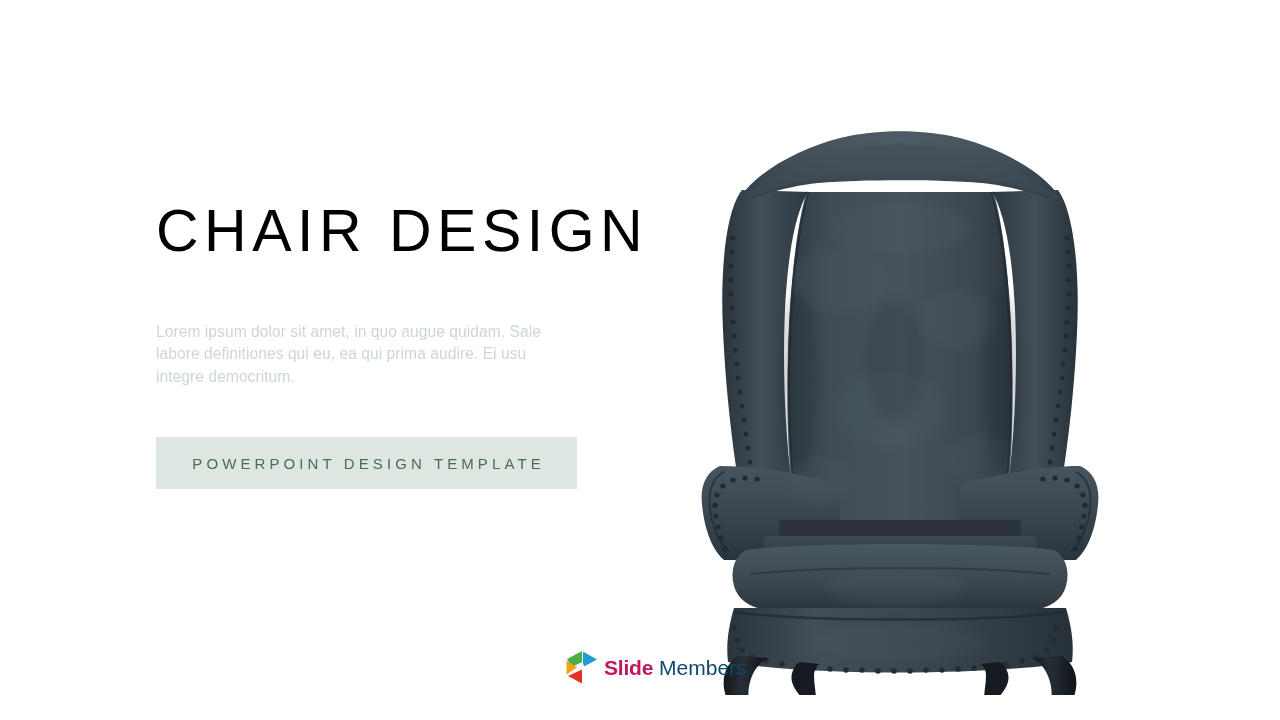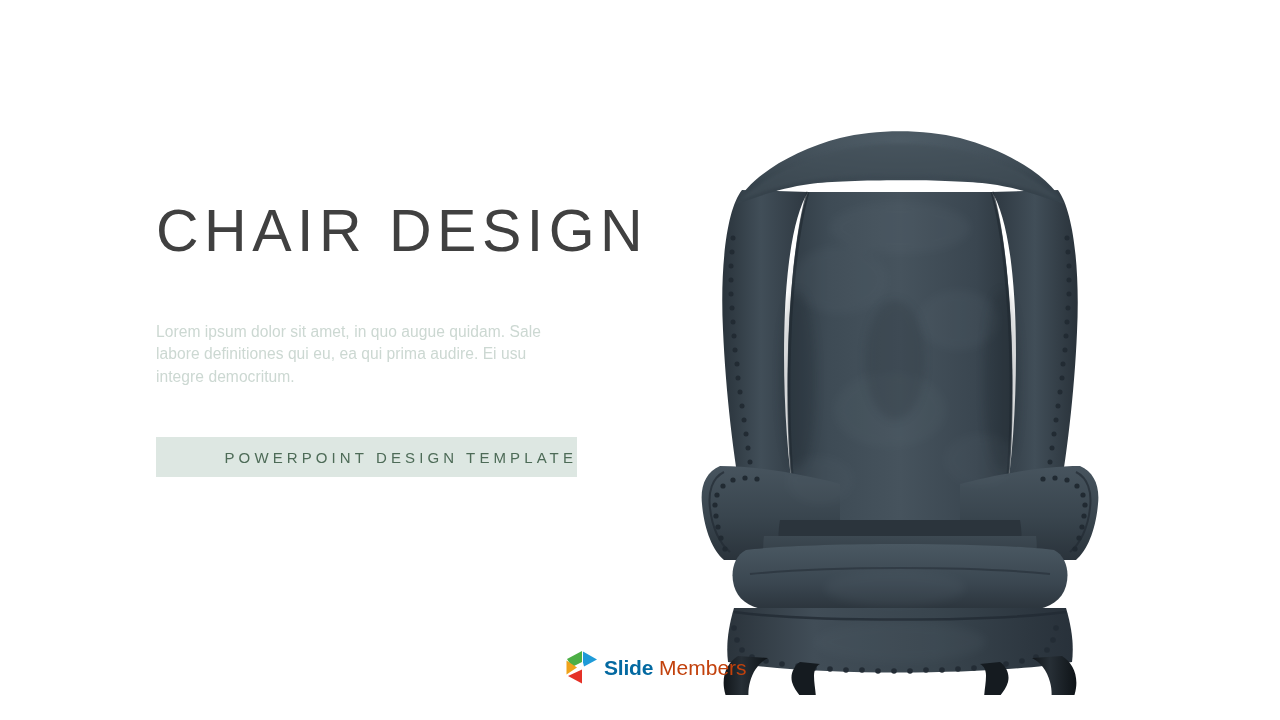--- a/index.html
+++ b/index.html
@@ -26,46 +26,46 @@
     width: 421px;
   }
 
   .slide-title {
     margin: 0;
     font-family: "Liberation Sans", sans-serif;
     font-size: 59px;
     font-weight: 300;
     letter-spacing: 5.5px;
     line-height: 1.08;
-    color: #404040;
+    color: #000000;
     text-align: center;
     white-space: nowrap;
     -webkit-font-smoothing: antialiased;
   }
 
   .slide-body {
     margin: 0;
     padding-top: 57px;
     font-size: 15.6px;
     font-weight: 400;
     line-height: 22.5px;
     letter-spacing: 0.05px;
     color: #ccd8d2;
   }
 
   .cta-bar {
     position: absolute;
     left: 156px;
     top: 437px;
     width: 421px;
-    height: 40px;
+    height: 52px;
     background: #dde7e2;
     display: flex;
     align-items: center;
-    justify-content: flex-end;
+    justify-content: center;
   }
   .cta-label {
     font-size: 15px;
     font-weight: 400;
     letter-spacing: 4.1px;
     color: #4d6b57;
     text-indent: 4.1px;
     white-space: nowrap;
   }
 
@@ -94,26 +94,26 @@
     flex: none;
   }
   .logo-text {
     margin-left: 6px;
     font-size: 21px;
     line-height: 1;
     white-space: nowrap;
   }
   .logo-text .brand-a {
     font-weight: bold;
-    color: #0369a1;
+    color: #be185d;
     letter-spacing: -0.2px;
   }
   .logo-text .brand-b {
     font-weight: 400;
-    color: #c2410c;
+    color: #0c4a6e;
     letter-spacing: 0px;
   }
 </style>
 </head>
 <body>
 
 <div id="slide">
 
   <div class="text-col">
     <h1 class="slide-title">CHAIR DESIGN</h1>

